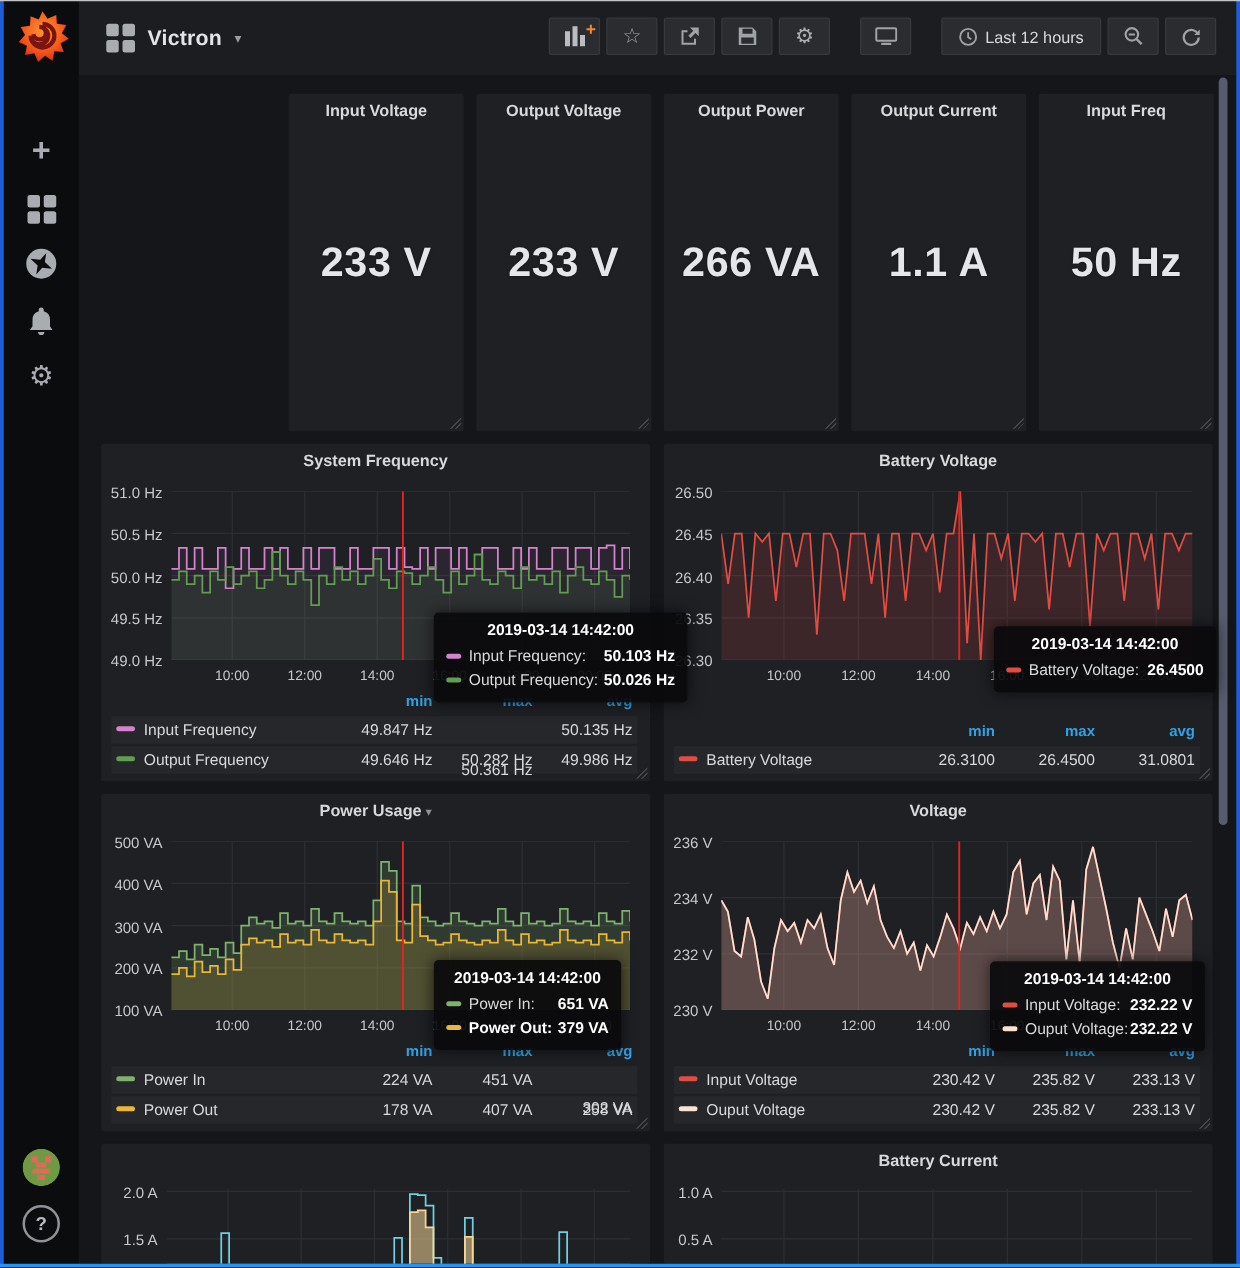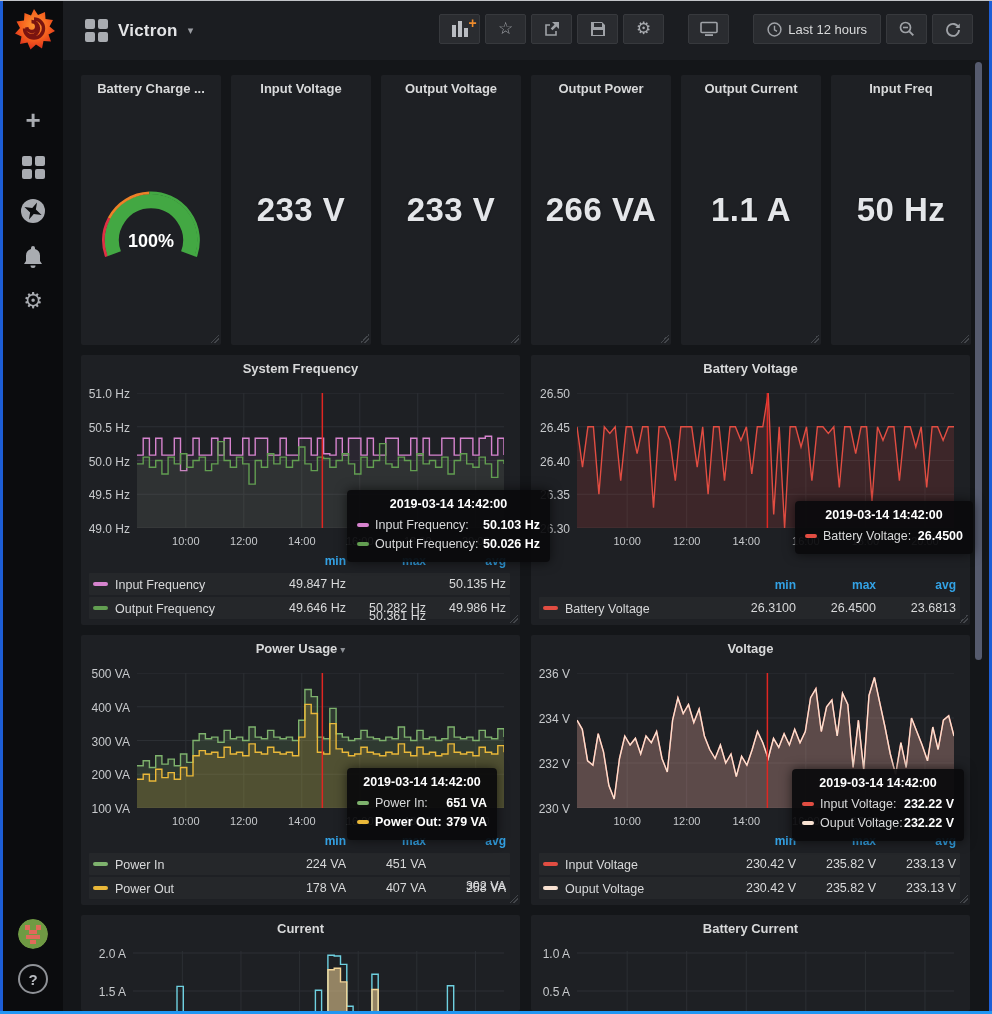--- a/index.html
+++ b/index.html
@@ -194,33 +194,20 @@
       </div>
       <div class="nbtn">
         <svg width="16" height="16" viewBox="0 0 16 16">
             <path d="M13.5 6.5 A6 6 0 1 0 14 9" fill="none" stroke="#9fa2a7" stroke-width="1.8"></path>
             <path d="M14.8 2.5 v4.4 h-4.4 Z" fill="#9fa2a7"></path>
           </svg>
       </div>
     </div>
   </div>
 
-  <div class="panel stat" style="left: 81px; top: 75px; width: 140px; height: 270px;">
-    <div class="p-title">Battery Charge ...</div>
-    <div class="gauge-wrap">
-      <svg width="124" height="96" viewBox="0 0 120 92">
-        <path d="M 24.3 71 A 38 38 0 1 1 95.7 71" fill="none" stroke="#43a843" stroke-width="14"></path>
-        <path d="M 16.8 73.7 A 46 46 0 0 1 19.4 36.4" fill="none" stroke="#e02f44" stroke-width="2.6"></path>
-        <path d="M 19.4 36.4 A 46 46 0 0 1 58.4 12.0" fill="none" stroke="#ed8128" stroke-width="2.6"></path>
-        <path d="M 58.4 12.0 A 46 46 0 0 1 103.2 73.7" fill="none" stroke="#43a843" stroke-width="2.6"></path>
-      </svg>
-      <div class="gauge-label" style="margin-top:26px">100%</div>
-    </div>
-    <div class="resize-corner"></div>
-  </div>
   <div class="panel stat" style="left: 231px; top: 75px; width: 140px; height: 270px;">
     <div class="p-title">Input Voltage</div>
     <div class="stat-value">233 V</div>
     <div class="resize-corner"></div>
   </div>
   <div class="panel stat" style="left: 381px; top: 75px; width: 140px; height: 270px;">
     <div class="p-title">Output Voltage</div>
     <div class="stat-value">233 V</div>
     <div class="resize-corner"></div>
   </div>
@@ -313,21 +300,21 @@
           <path d="M0.0 33.8 L5.5 74.2 L10.9 33.8 L16.4 33.8 L21.9 101.2 L27.3 33.8 L32.8 40.5 L38.2 33.8 L43.7 87.7 L49.2 33.8 L54.6 33.8 L60.1 60.7 L65.6 33.8 L71.0 33.8 L76.5 114.8 L82.0 33.8 L87.4 33.8 L92.9 47.3 L98.3 87.7 L103.8 33.8 L109.3 33.8 L114.7 33.8 L120.2 74.2 L125.7 33.8 L131.1 101.2 L136.6 33.8 L142.1 33.8 L147.5 87.7 L153.0 33.8 L158.4 33.8 L163.9 47.3 L169.4 33.8 L174.8 81.0 L180.3 33.8 L185.8 33.8 L191.2 0.0 L196.7 121.5 L202.2 33.8 L207.6 135.0 L213.1 33.8 L218.6 33.8 L224.0 54.0 L229.5 33.8 L234.9 87.7 L240.4 33.8 L245.9 33.8 L251.3 40.5 L256.8 33.8 L262.3 94.5 L267.7 33.8 L273.2 33.8 L278.7 60.7 L284.1 33.8 L289.6 33.8 L295.0 108.0 L300.5 33.8 L306.0 47.3 L311.4 33.8 L316.9 33.8 L322.4 87.7 L327.8 33.8 L333.3 33.8 L338.8 54.0 L344.2 33.8 L349.7 94.5 L355.1 33.8 L360.6 33.8 L366.1 47.3 L371.5 33.8 L377.0 33.8 L377 135 L0 135 Z" fill="#e24d42" fill-opacity="0.16" stroke="none"></path>
           <path d="M0.0 33.8 L5.5 74.2 L10.9 33.8 L16.4 33.8 L21.9 101.2 L27.3 33.8 L32.8 40.5 L38.2 33.8 L43.7 87.7 L49.2 33.8 L54.6 33.8 L60.1 60.7 L65.6 33.8 L71.0 33.8 L76.5 114.8 L82.0 33.8 L87.4 33.8 L92.9 47.3 L98.3 87.7 L103.8 33.8 L109.3 33.8 L114.7 33.8 L120.2 74.2 L125.7 33.8 L131.1 101.2 L136.6 33.8 L142.1 33.8 L147.5 87.7 L153.0 33.8 L158.4 33.8 L163.9 47.3 L169.4 33.8 L174.8 81.0 L180.3 33.8 L185.8 33.8 L191.2 0.0 L196.7 121.5 L202.2 33.8 L207.6 135.0 L213.1 33.8 L218.6 33.8 L224.0 54.0 L229.5 33.8 L234.9 87.7 L240.4 33.8 L245.9 33.8 L251.3 40.5 L256.8 33.8 L262.3 94.5 L267.7 33.8 L273.2 33.8 L278.7 60.7 L284.1 33.8 L289.6 33.8 L295.0 108.0 L300.5 33.8 L306.0 47.3 L311.4 33.8 L316.9 33.8 L322.4 87.7 L327.8 33.8 L333.3 33.8 L338.8 54.0 L344.2 33.8 L349.7 94.5 L355.1 33.8 L360.6 33.8 L366.1 47.3 L371.5 33.8 L377.0 33.8" fill="none" stroke="#e24d42" stroke-width="1.4"></path>
           <line x1="190.385" x2="190.385" y1="0" y2="135" stroke="#e02622" stroke-width="1.5"></line>
         </svg>
         <div class="legend">
           <div class="lheaders">
             <span style="right: 164px;">min</span>
             <span style="right: 84px;">max</span>
             <span style="right: 4px;">avg</span>
           </div>
-          <div class="lrow"><span class="sw" style="background: rgb(226, 77, 66);"></span><span class="nm">Battery Voltage</span><span class="v" style="right: 164px;">26.3100</span><span class="v" style="right: 84px;">26.4500</span><span class="v" style="right: 4px;">23.6813</span></div>
+          <div class="lrow"><span class="sw" style="background: rgb(226, 77, 66);"></span><span class="nm">Battery Voltage</span><span class="v" style="right: 164px;">26.3100</span><span class="v" style="right: 84px;">26.4500</span><span class="v" style="right: 4px;">31.0801</span></div>
         </div>
       </div>
     <div class="resize-corner"></div>
   </div>
   <div class="panel" style="left: 81px; top: 635px; width: 439px; height: 270px;">
     <div class="p-title"><span>Power Usage</span><span class="caret">▾</span></div>
     <div class="chart-body">
         <div class="ylab" style="width: 47px; left: 2px; top: 32px;">500 VA</div>
         <div class="ylab" style="width: 47px; left: 2px; top: 65.75px;">400 VA</div>
         <div class="ylab" style="width: 47px; left: 2px; top: 99.5px;">300 VA</div>
@@ -405,21 +392,20 @@
             <span style="right: 84px;">max</span>
             <span style="right: 4px;">avg</span>
           </div>
           <div class="lrow"><span class="sw" style="background: rgb(226, 77, 66);"></span><span class="nm">Input Voltage</span><span class="v" style="right: 164px;">230.42 V</span><span class="v" style="right: 84px;">235.82 V</span><span class="v" style="right: 4px;">233.13 V</span></div>
           <div class="lrow"><span class="sw" style="background: rgb(249, 226, 210);"></span><span class="nm">Ouput Voltage</span><span class="v" style="right: 164px;">230.42 V</span><span class="v" style="right: 84px;">235.82 V</span><span class="v" style="right: 4px;">233.13 V</span></div>
         </div>
       </div>
     <div class="resize-corner"></div>
   </div>
   <div class="panel" style="left: 81px; top: 915px; width: 439px; height: 96px;">
-    <div class="p-title">Current</div>
     <div class="chart-body">
         <div class="ylab" style="width: 43px; left: 2px; top: 32px;">2.0 A</div>
         <div class="ylab" style="width: 43px; left: 2px; top: 70px;">1.5 A</div>
         <svg width="371" height="60" style="position:absolute;left:52px;top:36px;overflow:hidden">
           <line x1="0" x2="371" y1="2" y2="2" stroke="#2c2f34" stroke-width="1"></line>
           <line x1="0" x2="371" y1="40" y2="40" stroke="#2c2f34" stroke-width="1"></line>
           <line x1="49.343" x2="49.343" y1="0" y2="60" stroke="#2c2f34" stroke-width="1"></line>
           <line x1="107.961" x2="107.961" y1="0" y2="60" stroke="#2c2f34" stroke-width="1"></line>
           <line x1="166.579" x2="166.579" y1="0" y2="60" stroke="#2c2f34" stroke-width="1"></line>
           <line x1="225.197" x2="225.197" y1="0" y2="60" stroke="#2c2f34" stroke-width="1"></line>

